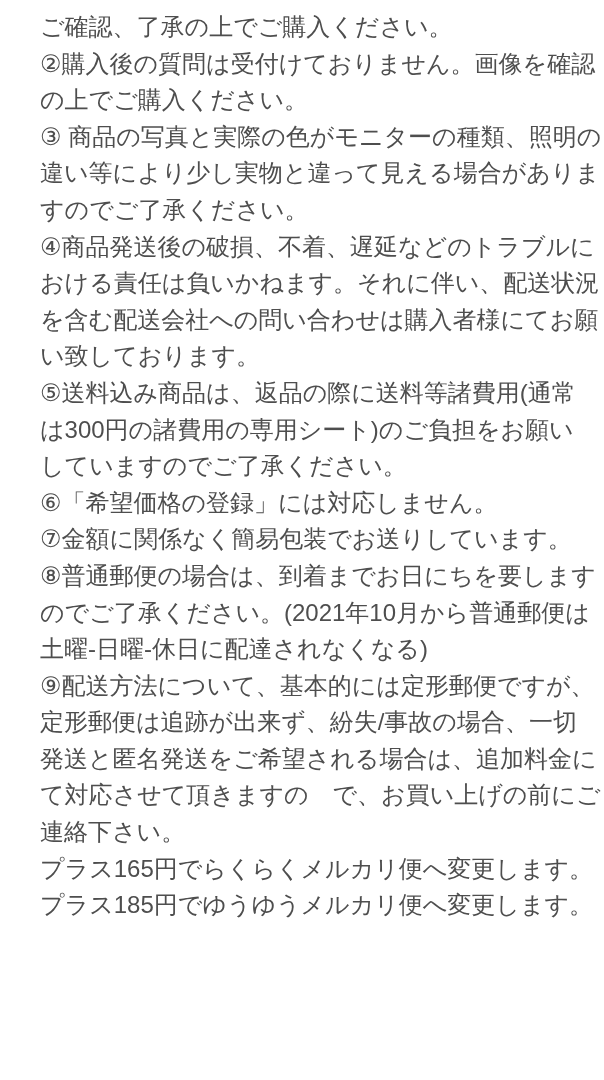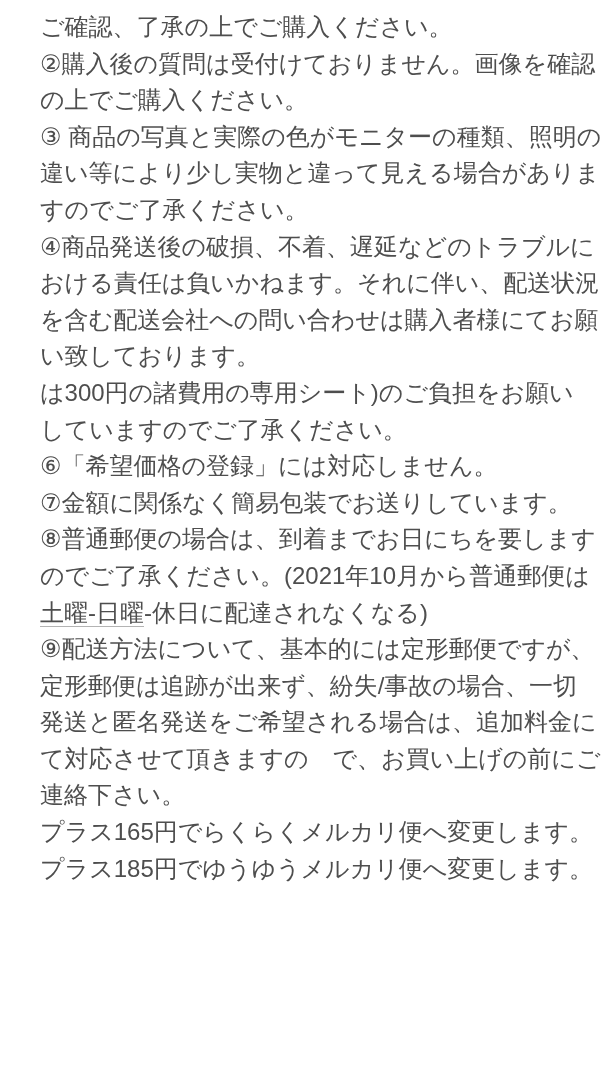--- a/index.html
+++ b/index.html
@@ -20,40 +20,40 @@
     color: #4e4e4e;
     font-size: 24px;
     line-height: 36.6px;
     letter-spacing: 0px;
   }
   .line {
     white-space: pre;
     height: 36.6px;
   }
   .underlined {
-    text-decoration: underline;
     text-decoration-color: #b3b3b3;
     text-decoration-thickness: 1px;
     text-underline-offset: 5px;
   }
 </style>
 </head>
 <body>
 
 <div class="notice-text">
     <div class="line"><span>ご確認、了承の上でご購入ください。</span></div>
     <div class="line"><span>②購入後の質問は受付けておりません。画像を確認</span></div>
     <div class="line"><span>の上でご購入ください。</span></div>
     <div class="line"><span>③ 商品の写真と実際の色がモニターの種類、照明の</span></div>
     <div class="line"><span>違い等により少し実物と違って見える場合がありま</span></div>
     <div class="line"><span>すのでご了承ください。</span></div>
     <div class="line"><span>④商品発送後の破損、不着、遅延などのトラブルに</span></div>
     <div class="line"><span>おける責任は負いかねます。それに伴い、配送状況</span></div>
     <div class="line"><span>を含む配送会社への問い合わせは購入者様にてお願</span></div>
     <div class="line"><span>い致しております。</span></div>
+    <div class="line"><span>⑤送料込み商品は、返品の際に送料等諸費用(通常</span></div>
     <div class="line"><span>は300円の諸費用の専用シート)のご負担をお願い</span></div>
     <div class="line"><span>していますのでご了承ください。</span></div>
     <div class="line"><span>⑥「希望価格の登録」には対応しません。</span></div>
     <div class="line"><span>⑦金額に関係なく簡易包装でお送りしています。</span></div>
     <div class="line"><span>⑧普通郵便の場合は、到着までお日にちを要します</span></div>
     <div class="line"><span>のでご了承ください。(2021年10月から普通郵便は</span></div>
     <div class="line"><span class="underlined">土曜-日曜</span><span>-休日に配達されなくなる)</span></div>
     <div class="line"><span>⑨配送方法について、基本的には定形郵便ですが、</span></div>
     <div class="line"><span>定形郵便は追跡が出来ず、紛失/事故の場合、一切</span></div>
     <div class="line"><span>発送と匿名発送をご希望される場合は、追加料金に</span></div>

